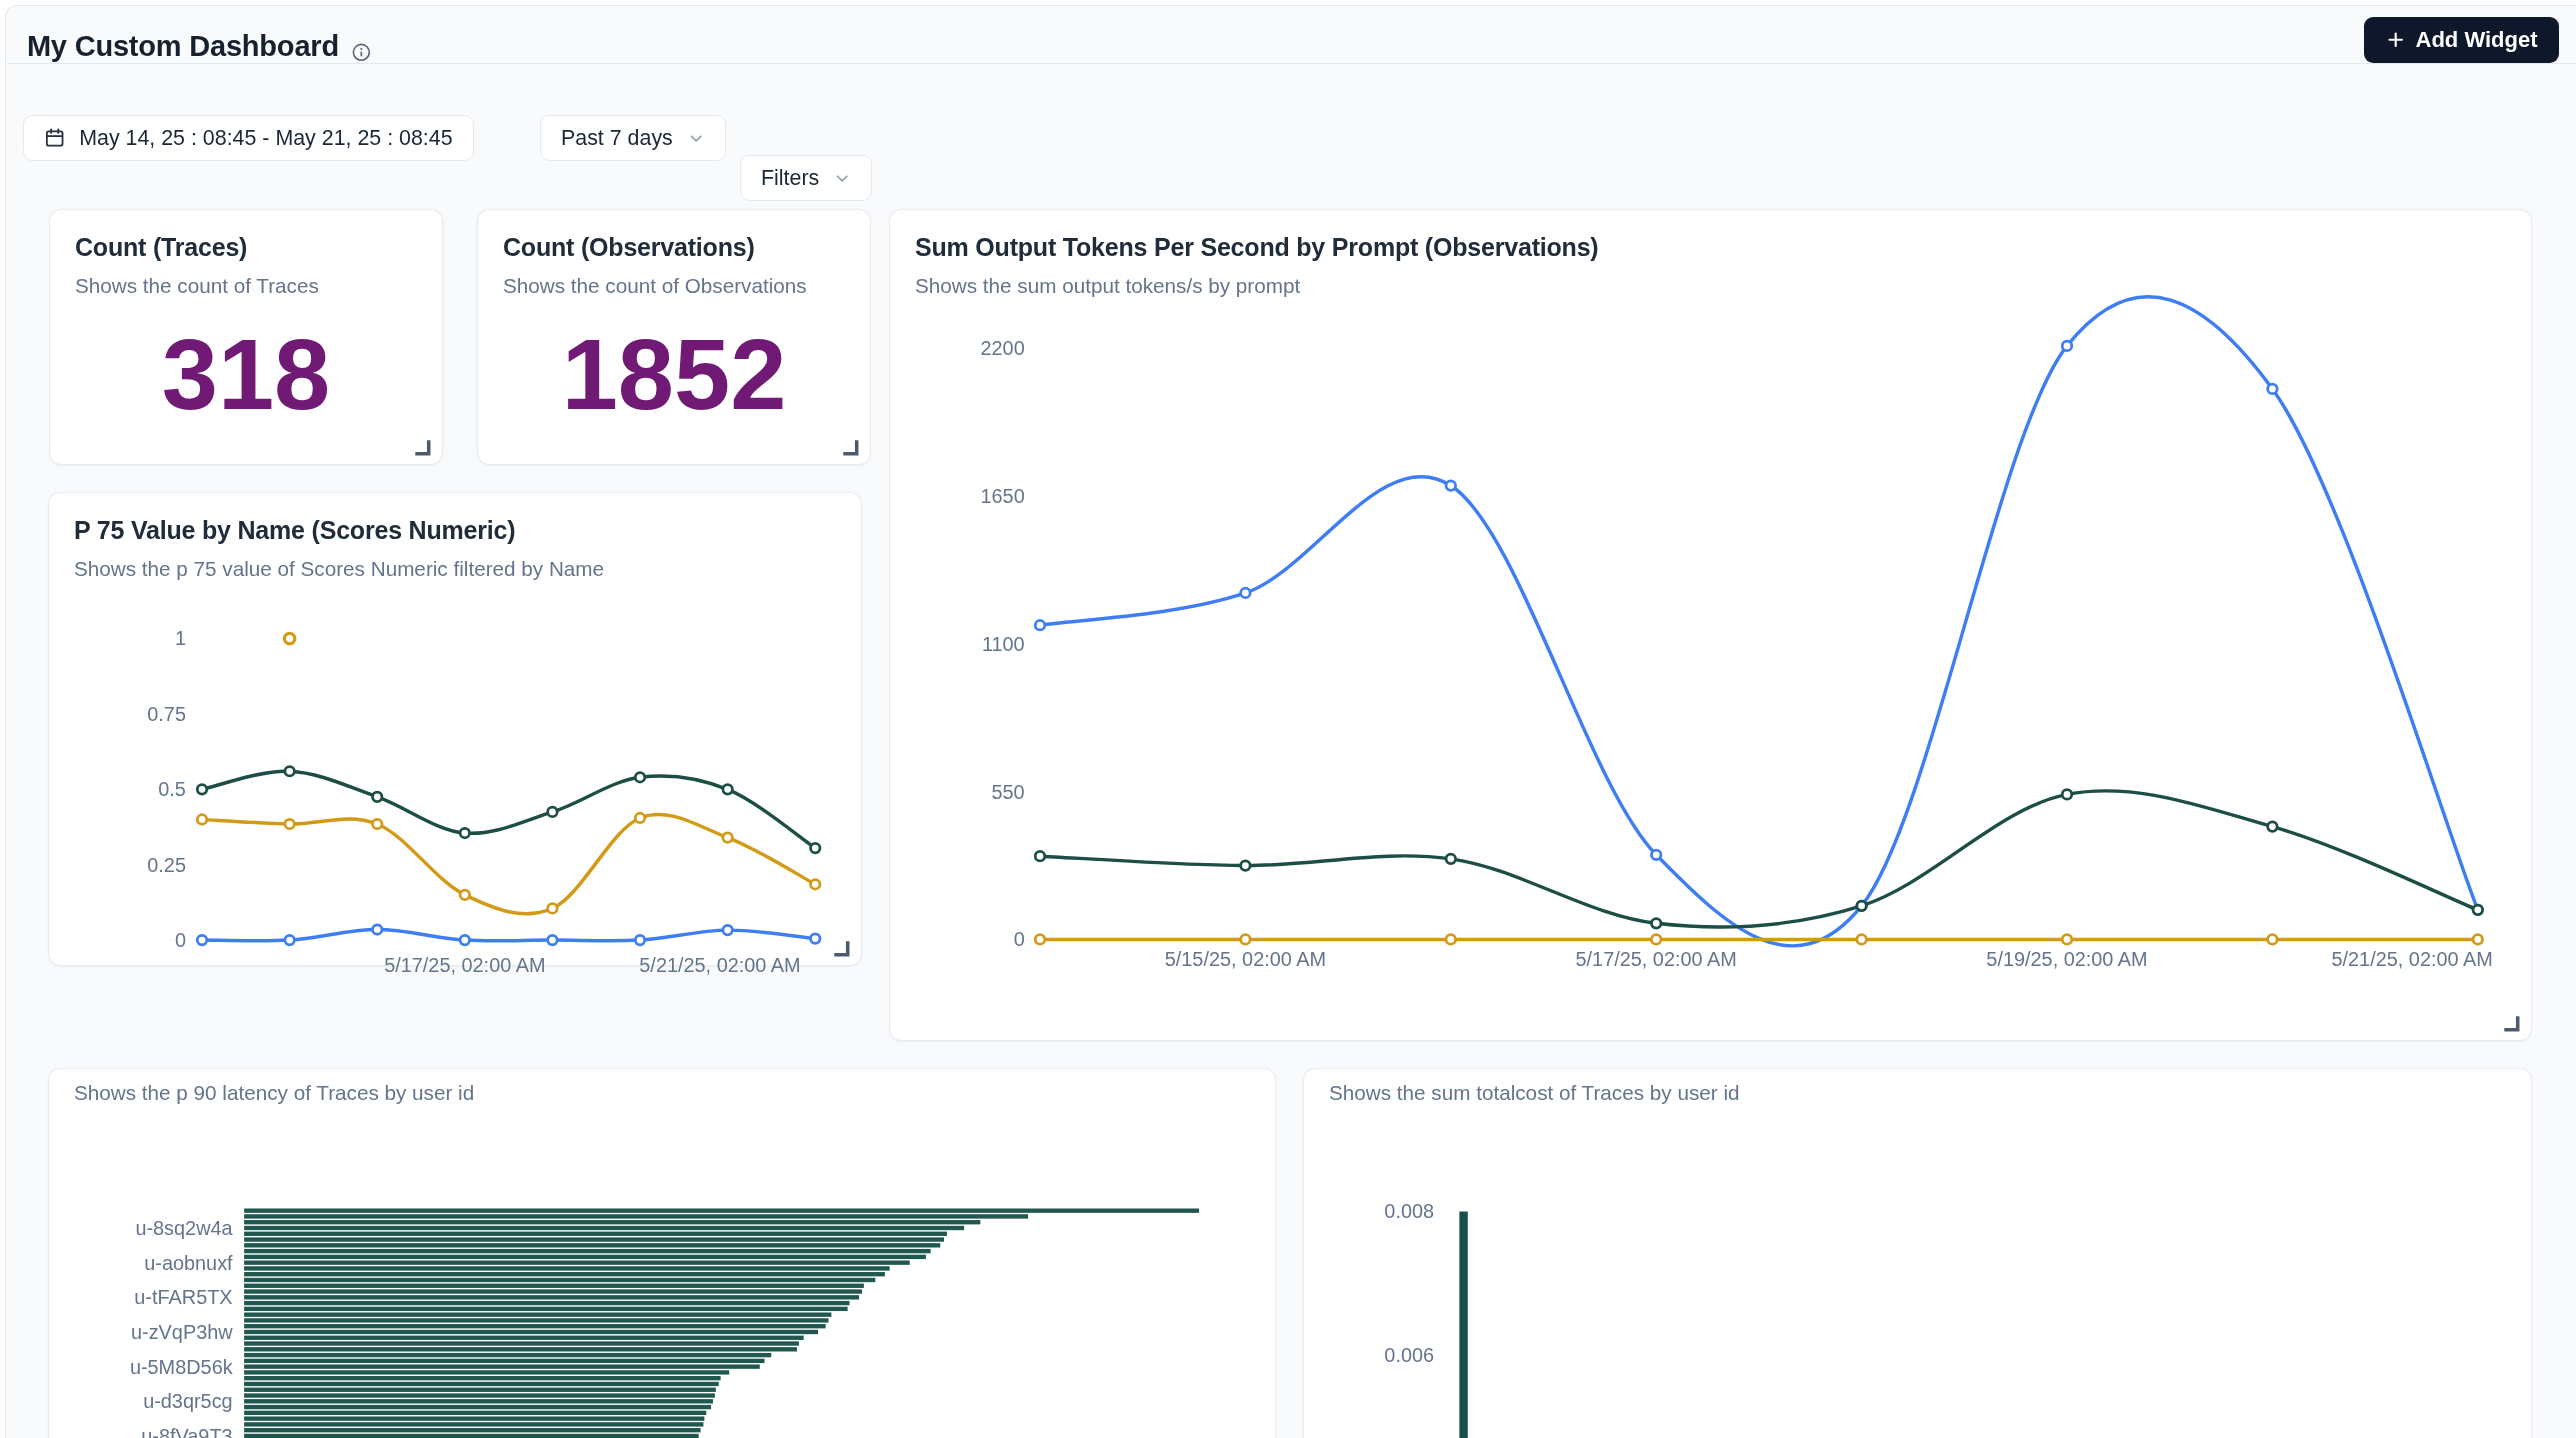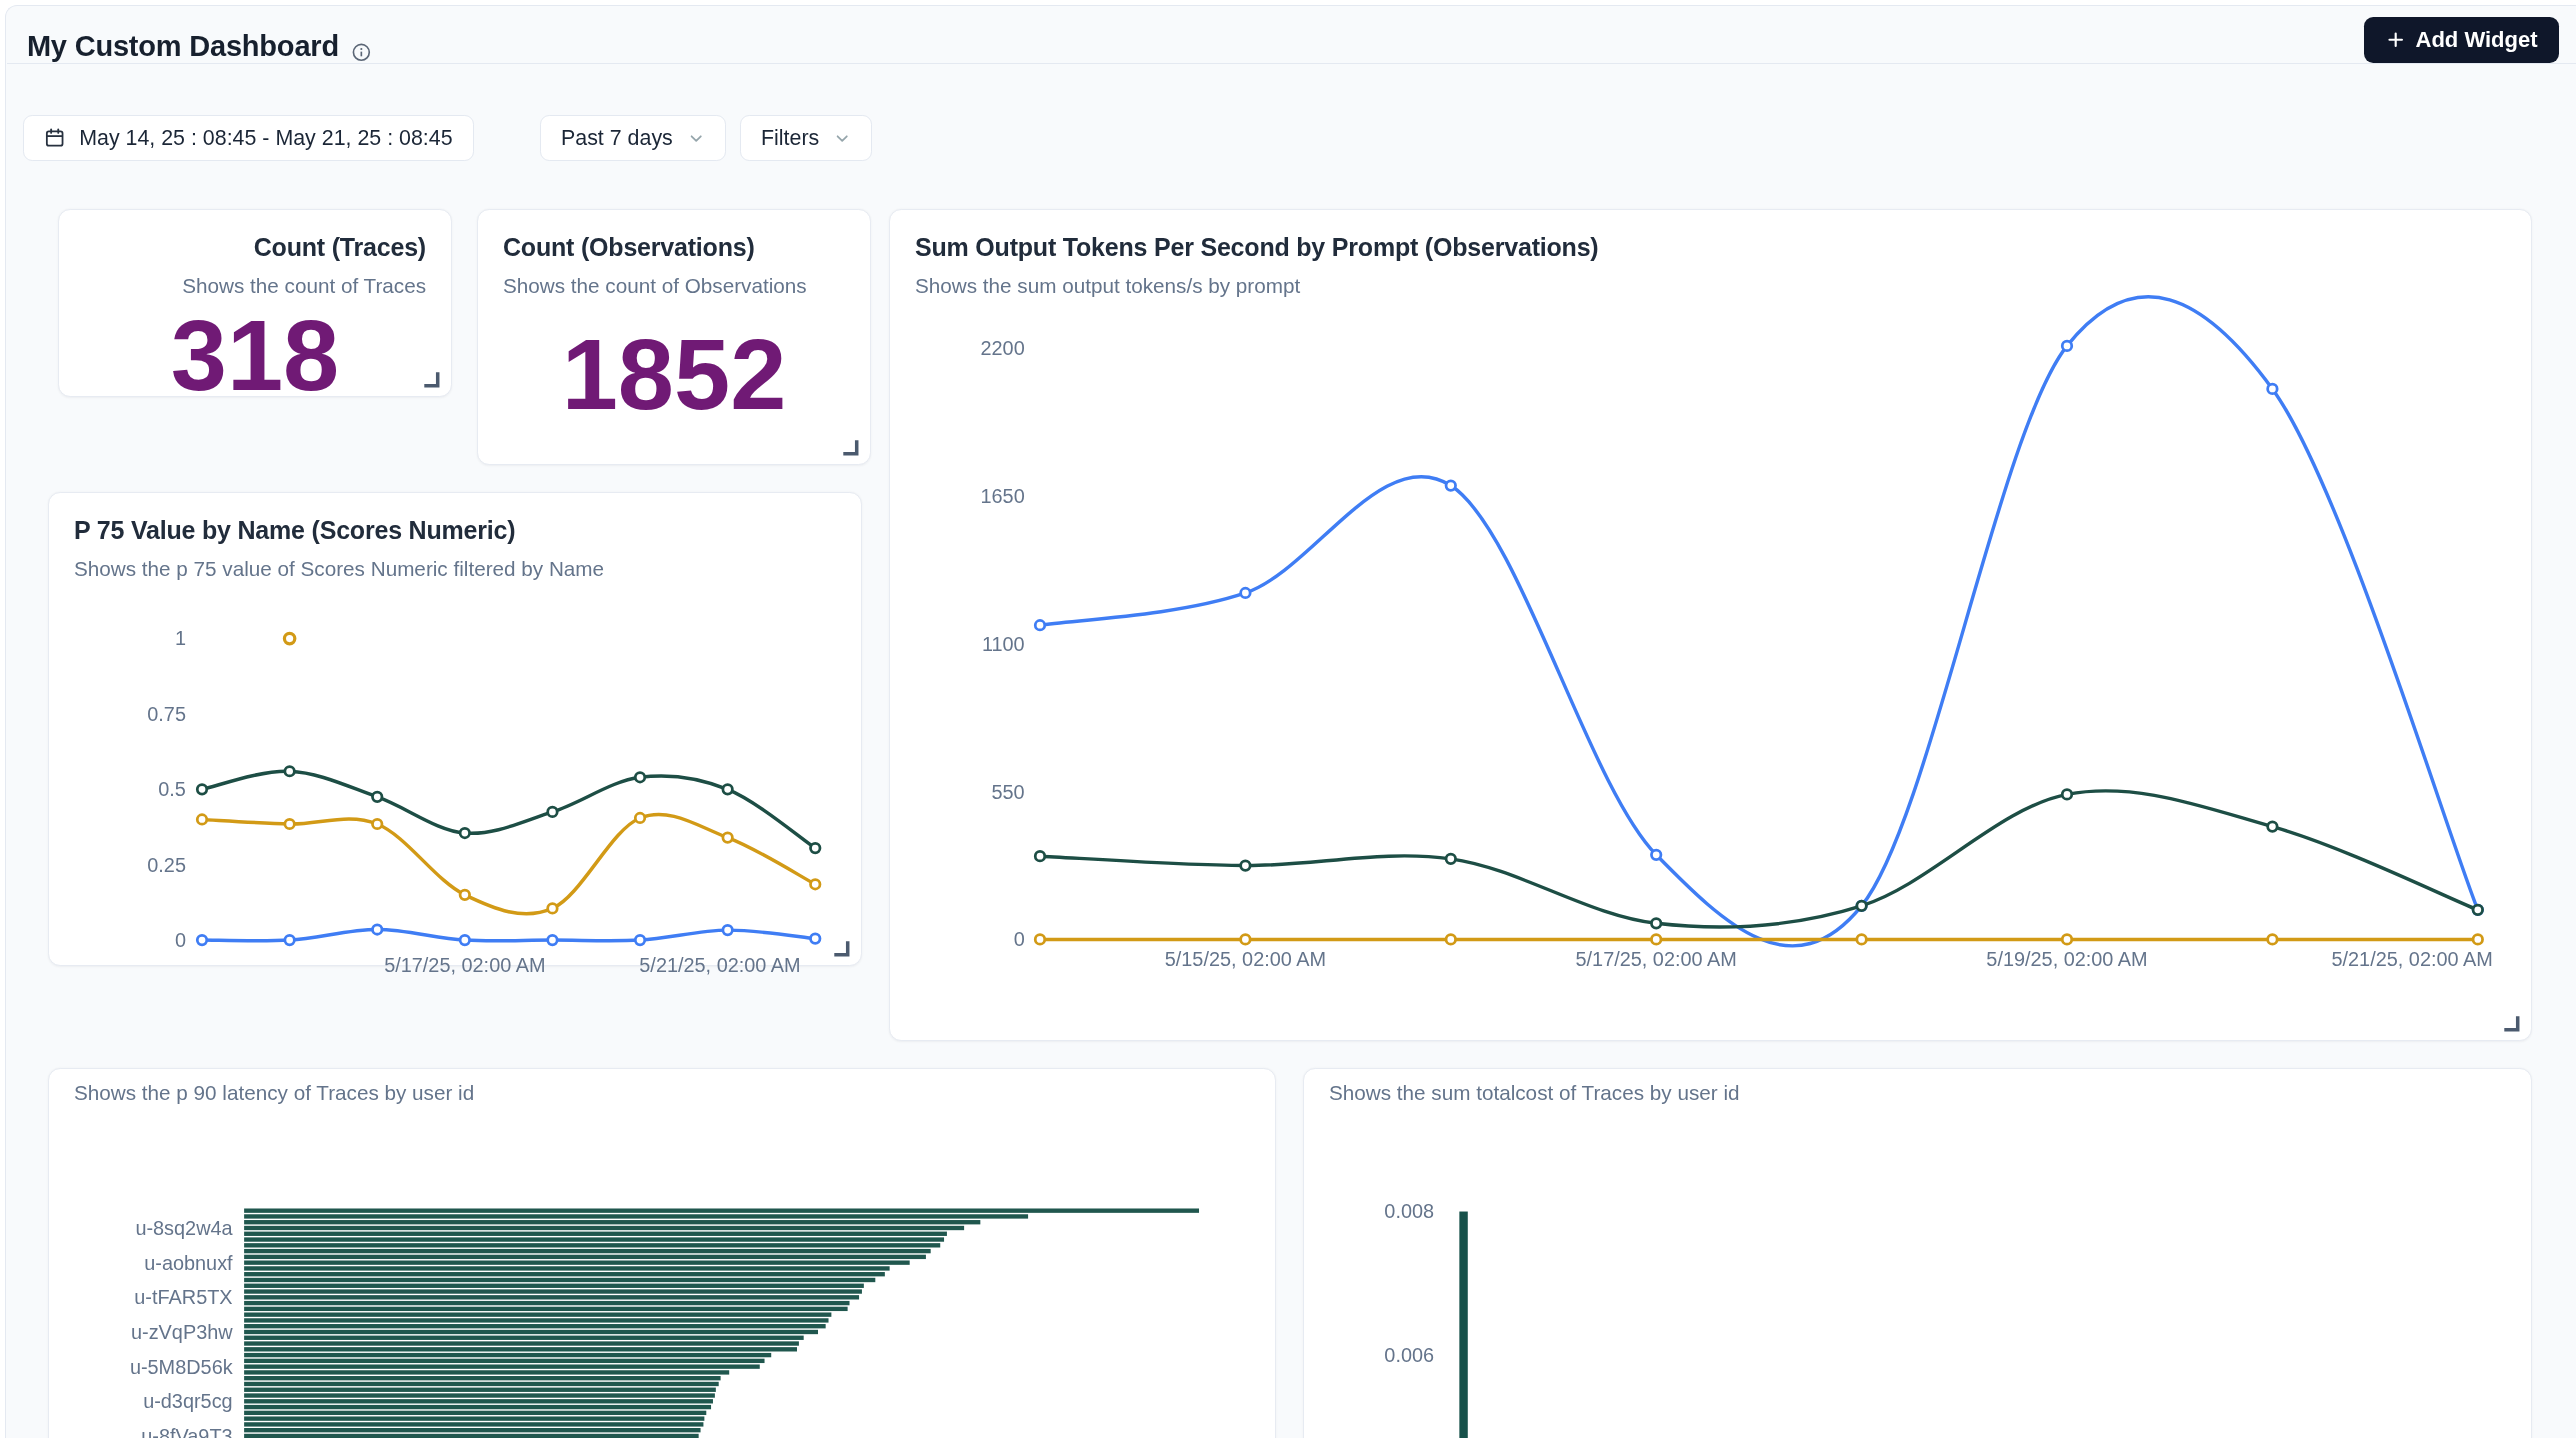--- a/index.html
+++ b/index.html
@@ -21,26 +21,26 @@
           background:#0f172a; color:#fff; border:none; border-radius:9.2px;
           font-size:22px; font-weight:600; font-family:inherit; cursor:pointer; }
 
   
   .tbar-btn { position:absolute; top:115px; height:46px; display:flex; align-items:center;
               gap:13.8px; background:#fff; border:1.5px solid #e4e9f1; border-radius:9.2px;
               padding:0 20px; font-size:21.4px; font-weight:500; color:#1b2636;
               font-family:Liberation Sans, sans-serif; cursor:pointer; }
   #dateBtn   { left:23px; }
   #presetBtn { left:540px; }
-  #filterBtn { left:740px; }
+  #filterBtn { left:740px;margin-top:40px; }
 
   
   .card { position:absolute; background:#fff; border:1.5px solid #e7ebf2; border-radius:12.2px;
           box-shadow:0 0.8px 2.3px rgba(15,23,42,.05); display:flex; flex-direction:column; }
-  #card-ct   { left:58px;   top:209px;  width:394px;  height:188px;align-items:flex-end; }
+  #card-ct   { left:49px;   top:209px;  width:394px;  height:256px; }
   #card-co   { left:468px;  top:209px;  width:394px;  height:256px;margin-left:9px; }
   #card-tok  { left:889px; top:209px;  width:1643px; height:832px; }
   #card-p75  { left:48px;   top:492px;  width:814px; height:474px; }
   #card-p90  { left:48px;   top:1068px; width:1228px; height:536px; }
   #card-cost { left:1303px; top:1068px; width:1229px; height:536px; }
 
   .card-title { margin:23px 25px 0; font-size:25px; font-weight:600; color:#212c3b;
                 letter-spacing:-0.2px; }
   .card-sub   { margin:12.2px 25px 0; font-size:20.7px; font-weight:400; color:#64748b; }
 

